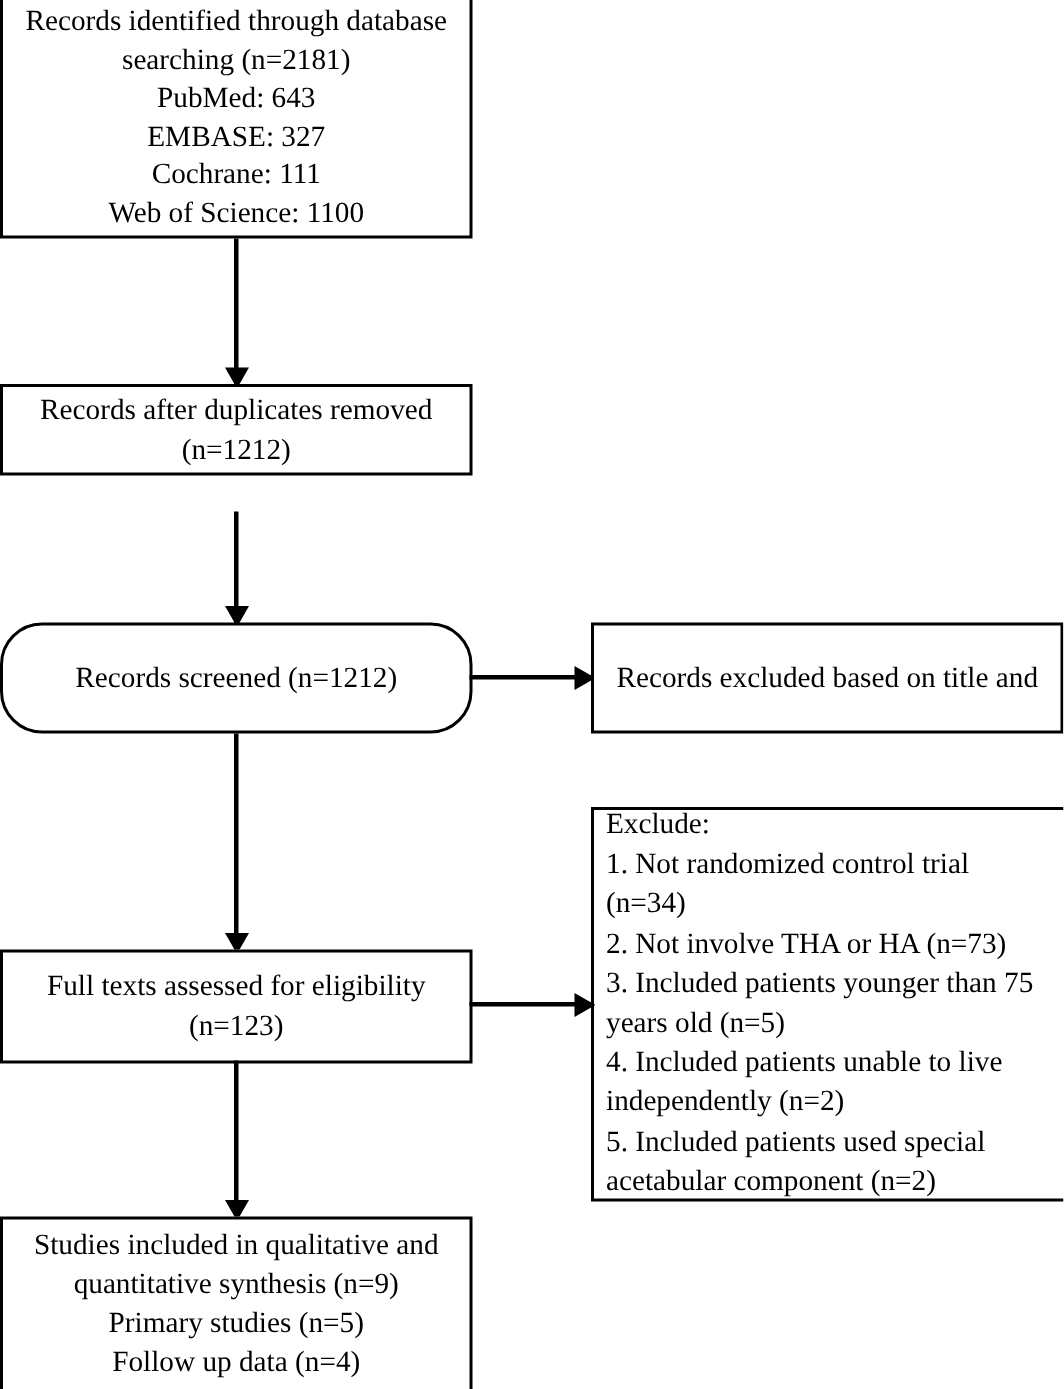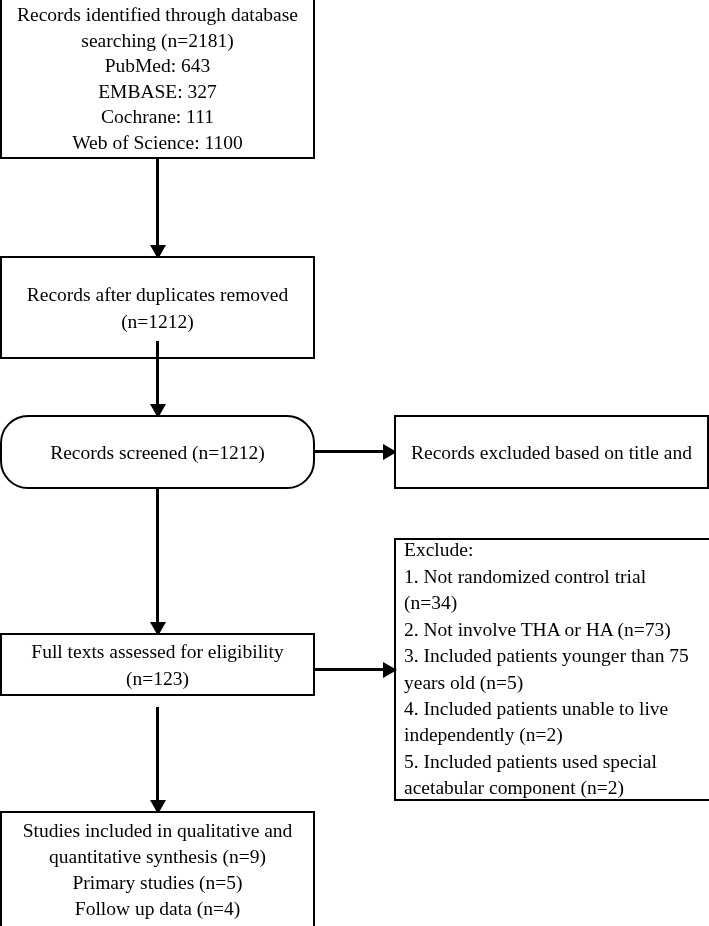--- a/index.html
+++ b/index.html
@@ -39,21 +39,21 @@
     white-space: nowrap;
   }
   
   #box-identification {
     left: 0px;  top: -2px;  width: 315px; height: 161px;
     font-size: 19.5px;
     line-height: 25.5px;
     padding: 0 6px;
   }
   #box-duplicates {
-    left: 0px;  top: 256px; width: 315px; height: 103px;
+    left: 0px;  top: 256px; width: 315px; height: 61px;
     font-size: 19.5px;
     line-height: 27px;
     padding: 0 6px;
   }
   #box-screened {
     left: 0px;  top: 415px; width: 315px; height: 74px;
     font-size: 19.5px;
     line-height: 27px;
     padding: 0 6px;
     border-radius: 28px;
@@ -64,21 +64,21 @@
     line-height: 27px;
     padding: 0 10px;
   }
   #box-exclude-reasons {
     left: 394px; top: 538px; width: 375px; height: 263px;
     font-size: 19.5px;
     line-height: 26.4px;
     padding: 4px 0 4px 8px;
   }
   #box-fulltext {
-    left: 0px;  top: 633px; width: 315px; height: 63px;
+    left: 0px;  top: 633px; width: 315px; height: 76px;
     font-size: 19.5px;
     line-height: 27px;
     padding: 0 6px;
   }
   #box-included {
     left: 0px;  top: 811px; width: 315px; height: 117px;
     font-size: 19.5px;
     line-height: 26px;
     padding: 0 6px;
   }

